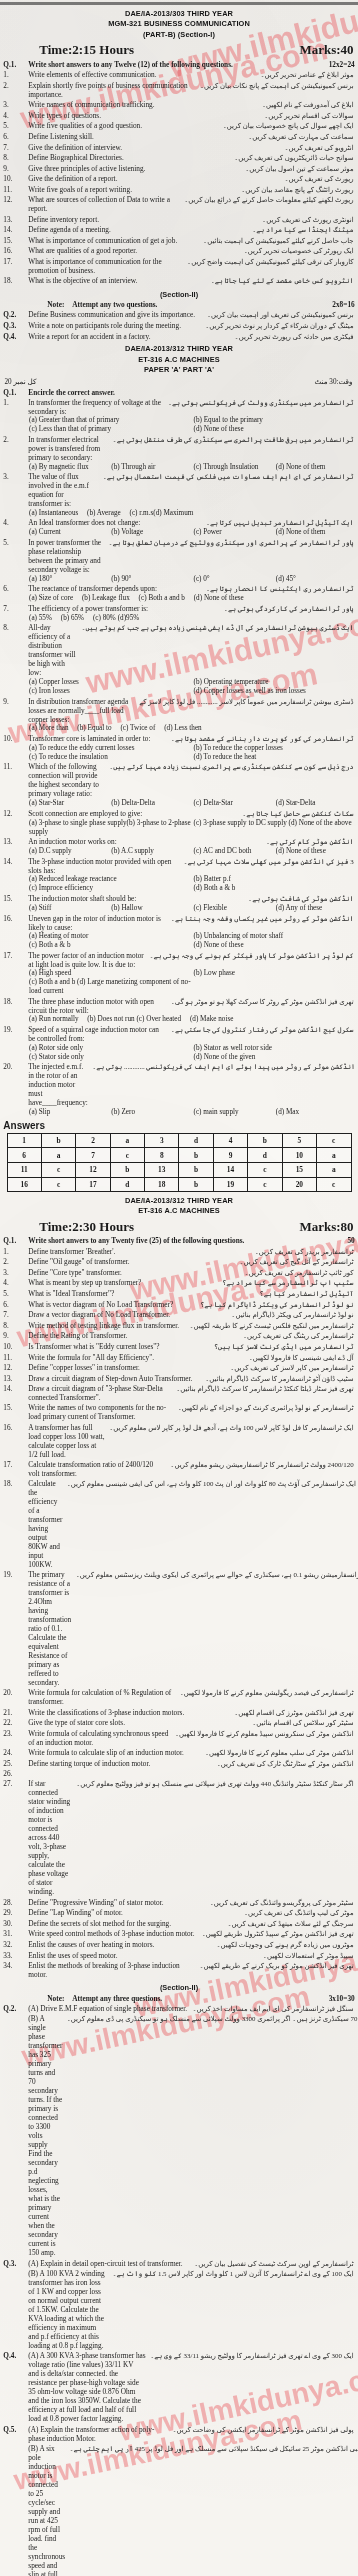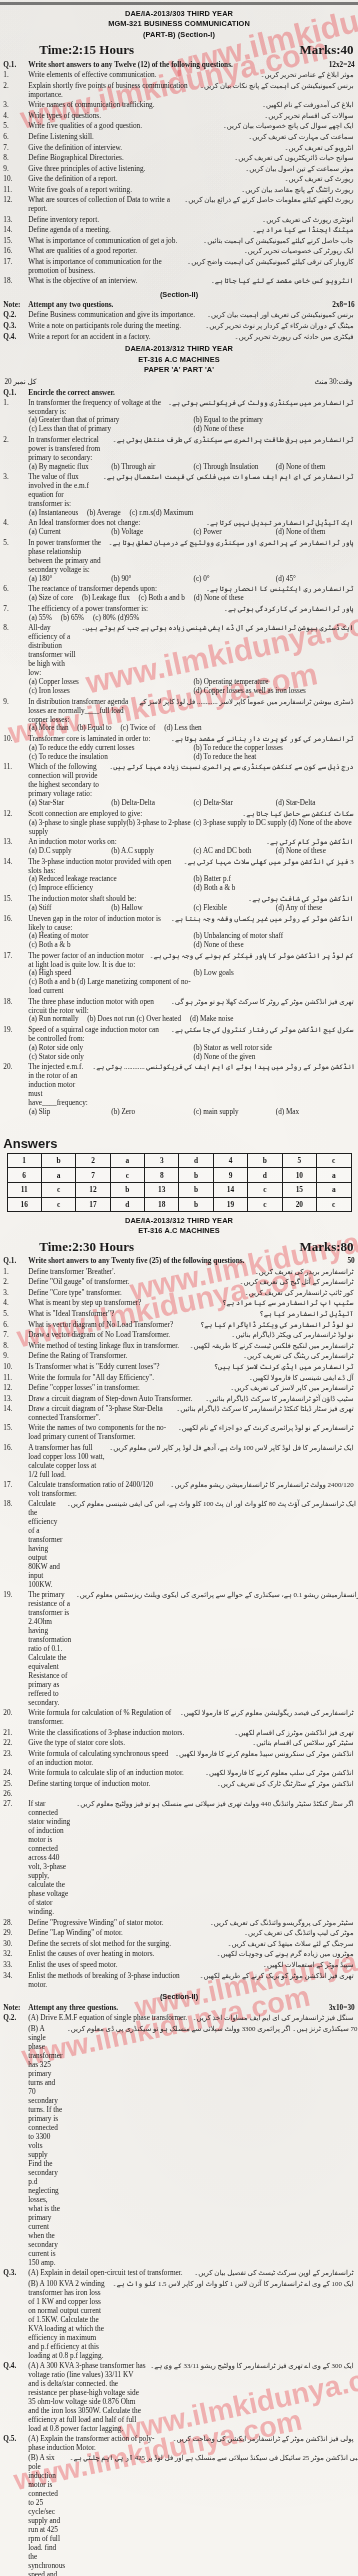--- a/index.html
+++ b/index.html
@@ -91,21 +91,21 @@
   .opts.free .o{margin-right:8.8px;}
   .sect{
     text-align:center;font-family:"Liberation Sans", sans-serif;
     font-weight:bold;font-size:7.4px;margin:3.3px 0 1.1px 0;
     position:relative;z-index:2;
   }
   .gap{height:5.5px;}
   .gap.sm{height:2.8px;}
   .answers-title{
     font-family:"Liberation Sans", sans-serif;font-weight:bold;
-    font-size:13px;padding:3.3px 0 1.7px 3.3px;position:relative;z-index:2;margin-top:16px;
+    font-size:10px;padding:3.3px 0 1.7px 3.3px;position:relative;z-index:2;
   }
   table.answers{
     border-collapse:collapse;width:345px;margin:0 auto 3.3px auto;
     position:relative;z-index:2;background:rgba(255,255,255,.35);
   }
   table.answers td{
     border:0.6px solid #1f1f1f;text-align:center;
     font-size:7.4px;font-weight:bold;height:11.6px;width:10%;
     font-family:"Liberation Serif", serif;
   }
@@ -117,21 +117,21 @@
   .wm1{top:10px;left:165px;font-size:32px;transform:rotate(-14deg);}
   .wm2{top:66px;left:16.5px;font-size:31px;transform:rotate(-13deg);}
   .wm3{top:633px;left:83px;font-size:31px;transform:rotate(-12deg);}
   .wm4{top:686px;left:5.5px;font-size:31px;transform:rotate(-11deg);}
   .wm5{top:1242px;left:127px;font-size:30px;transform:rotate(-12deg);}
   .wm6{top:1289px;left:13.8px;font-size:30px;transform:rotate(-12deg);}
   .wm7{top:1961px;left:132px;font-size:29px;transform:rotate(-12deg);}
   .wm8{top:2010px;left:19px;font-size:29px;transform:rotate(-12deg);}
   .wm9{top:2385px;left:116px;font-size:29px;transform:rotate(-12deg);}
   .wm10{top:2434px;left:11px;font-size:29px;transform:rotate(-12deg);}
-  .note{font-weight:bold;}
+  .note{font-weight:bold;margin-left:44px;}
 </style>
 </head>
 <body>
 
 <div class="page">
   <div class="paper-noise"></div>
 
   <div class="watermark wm1">www.ilmkidunya.com</div>
   <div class="watermark wm2">www.ilmkidunya.com</div>
   <div class="watermark wm3">www.ilmkidunya.com</div>
@@ -622,21 +622,21 @@
           <span class="num thin">17.</span>
           <div class="body">
             <div class="rowflex">
               <span class="en">The power factor of an induction motor at light load is quite low. It is due to:</span>
               <span class="ur">کم لوڈ پر انڈکشن موٹر کا پاور فیکٹر کم ہونے کی وجہ ہوتی ہے۔</span>
             </div>
           </div>
         </div>
         <div class="opts two">
           <span class="o">(a) High speed</span>
-          <span class="o">(b) Low goals</span>
+          <span class="o">(b) Low phase</span>
           <span class="o">(c) Both a and b (d) Large manetizing component of no-load current</span>
         </div>
         <div class="qline">
           <span class="num thin">18.</span>
           <div class="body">
             <div class="rowflex">
               <span class="en">The three phase induction motor with open circuit the rotor will:</span>
               <span class="ur">تھری فیز انڈکشن موٹر کے روٹر کا سرکٹ کھلا ہو تو موٹر ہو گی۔</span>
             </div>
           </div>
@@ -1007,20 +1007,29 @@
         <div class="qline">
           <span class="num thin">30.</span>
           <div class="body">
             <div class="rowflex">
               <span class="en">Define the secrets of slot method for the surging.</span>
               <span class="ur">سرجنگ کے لئے سلاٹ میتھڈ کی تعریف کریں۔</span>
             </div>
           </div>
         </div>
         <div class="qline">
+          <span class="num thin">31.</span>
+          <div class="body">
+            <div class="rowflex">
+              <span class="en">Write speed control methods of 3-phase induction motor.</span>
+              <span class="ur">تھری فیز انڈکشن موٹر کے سپیڈ کنٹرول طریقے لکھیں۔</span>
+            </div>
+          </div>
+        </div>
+        <div class="qline">
           <span class="num thin">32.</span>
           <div class="body">
             <div class="rowflex">
               <span class="en">Enlist the causes of over heating in motors.</span>
               <span class="ur">موٹروں میں زیادہ گرم ہونے کی وجوہات لکھیں۔</span>
             </div>
           </div>
         </div>
         <div class="qline">
           <span class="num thin">33.</span>

